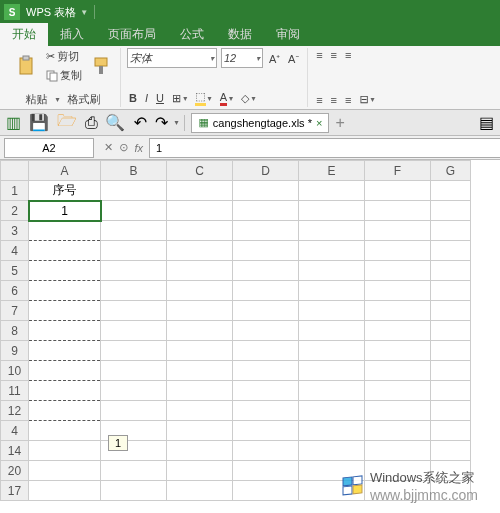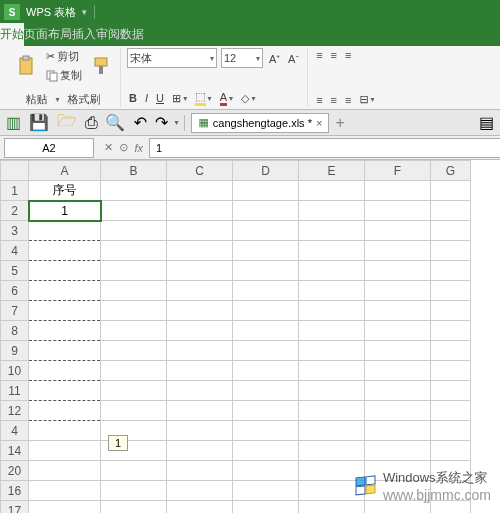--- a/index.html
+++ b/index.html
@@ -4,31 +4,31 @@
 <style>
 * { margin: 0; padding: 0; box-sizing: border-box; font-family: "Microsoft YaHei", sans-serif; }
 body { width: 500px; height: 513px; overflow: hidden; background: #fff; position: relative; }
 
 .titlebar { height: 24px; background: #2e7d32; display: flex; align-items: center; padding: 0 4px; color: #fff; font-size: 11px; }
 .titlebar .logo { width: 16px; height: 16px; background: #4caf50; display: flex; align-items: center; justify-content: center; font-weight: bold; font-size: 10px; margin-right: 6px; }
 .titlebar .divider { width: 1px; height: 14px; background: rgba(255,255,255,0.3); margin: 0 6px; }
 .titlebar .chev { font-size: 8px; margin-left: 4px; color: rgba(255,255,255,0.7); }
 
 .menutabs { height: 22px; background: #2e7d32; display: flex; align-items: flex-end; color: #ddd; font-size: 12px; }
-.menutabs .tab { padding: 3px 0; cursor: pointer; }
+.menutabs .tab { padding: 3px 12px; cursor: pointer; }
 .menutabs .tab.active { background: #f5f5f5; color: #2e7d32; font-weight: 500; }
 
 .ribbon { height: 64px; background: #f5f5f5; border-bottom: 1px solid #bbb; display: flex; padding: 2px 6px; font-size: 11px; color: #444; }
 .rgroup { display: flex; flex-direction: column; justify-content: space-between; border-right: 1px solid #ddd; padding: 0 6px; }
 .rrow { display: flex; align-items: center; gap: 4px; }
 .ribbon-btn { display: flex; align-items: center; gap: 2px; padding: 1px 2px; cursor: pointer; }
 .bigbtn { display: flex; flex-direction: column; align-items: center; justify-content: center; padding: 2px 4px; cursor: pointer; }
 .icon { display: inline-flex; align-items: center; justify-content: center; }
 select, .combo { font-size: 11px; height: 20px; border: 1px solid #aaa; background: #fff; padding: 0 2px; }
-.combo { min-width: 90px; display: inline-flex; align-items: center; justify-content: space-between; }
+.combo { min-width: 90px; display: inline-flex; align-items: center; justify-content: space-between; font-style: italic; }
 
 .qat { height: 26px; background: #e8e8e8; border-bottom: 1px solid #bbb; display: flex; align-items: center; padding: 0 4px; gap: 4px; }
 .qat .sep { width: 1px; height: 16px; background: #bbb; margin: 0 2px; }
 .filetab { display: flex; align-items: center; background: #fff; border: 1px solid #aaa; height: 20px; padding: 0 6px; font-size: 11px; gap: 4px; }
 .filetab .close { color: #2e7d32; cursor: pointer; }
 
 .fbar { height: 24px; background: #f0f0f0; border-bottom: 1px solid #bbb; display: flex; align-items: center; font-size: 11px; }
 .namebox { width: 90px; height: 20px; border: 1px solid #aaa; margin: 0 4px; display: flex; align-items: center; justify-content: center; background: #fff; }
 .fx-controls { display: flex; align-items: center; gap: 6px; padding: 0 6px; color: #777; }
 .formula-input { flex: 1; height: 20px; border: 1px solid #aaa; border-right: none; padding: 0 6px; background: #fff; display: flex; align-items: center; }
@@ -44,43 +44,44 @@
 .colG { width: 40px; }
 table.grid td { height: 20px; padding: 0 4px; text-align: center; background: #fff; }
 th.active-col, th.active-row { background: #d4e8d4; color: #2e7d32; }
 .cell-header { font-family: Liberation Sans, sans-serif; }
 
 .sel-active { outline: 2px solid #2e7d32; outline-offset: -1px; }
 .marching { border: 1px dashed #555 !important; }
 
 .drag-tip { position: absolute; border: 1px solid #999; background: #fdfde8; font-size: 11px; padding: 1px 6px; }
 
-.watermark { position: absolute; right: 9px; bottom: 10px; display: flex; align-items: center; gap: 6px; opacity: 0.85; }
+.watermark { position: absolute; right: 22px; bottom: 10px; display: flex; align-items: center; gap: 6px; opacity: 0.85; }
 .watermark .wlogo { width: 22px; height: 22px; }
 .watermark .wtxt1 { font-size: 13px; color: #333; }
 .watermark .wtxt2 { font-size: 14px; color: #888; }
 
 .chev-sm { font-size: 8px; color: #666; }
 </style>
 </head>
 <body>
 
 <div class="titlebar">
   <div class="logo">S</div>
   <span>WPS 表格</span>
   <span class="chev">▼</span>
   <span class="divider"></span>
 </div>
 
 <div class="menutabs">
   <div class="tab active">开始</div>
+  <div class="tab">插入</div>
   <div class="tab">页面布局</div>
-  <div class="tab">插入</div>
+  <div class="tab">公式</div>
+  <div class="tab">数据</div>
   <div class="tab">审阅</div>
-  <div class="tab">数据</div>
 </div>
 
 <div class="ribbon">
   <div class="rgroup">
     <div class="rrow">
       <div class="bigbtn">
         <span class="icon">
           <svg width="20" height="22" viewBox="0 0 20 22">
               <rect x="4" y="3" width="12" height="16" fill="#f0c96a" stroke="#b58a2e"></rect>
               <rect x="7" y="1" width="6" height="4" fill="#ccc" stroke="#888"></rect>
@@ -403,30 +404,20 @@
           <th class="rowhdr">20</th>
           <td></td>
           <td></td>
           <td></td>
           <td></td>
           <td></td>
           <td></td>
           <td></td>
         </tr>
   <tr>
-          <th class="rowhdr">16</th>
-          <td></td>
-          <td></td>
-          <td></td>
-          <td></td>
-          <td></td>
-          <td></td>
-          <td></td>
-        </tr>
-  <tr>
           <th class="rowhdr">17</th>
           <td></td>
           <td></td>
           <td></td>
           <td></td>
           <td></td>
           <td></td>
           <td></td>
         </tr>
 

